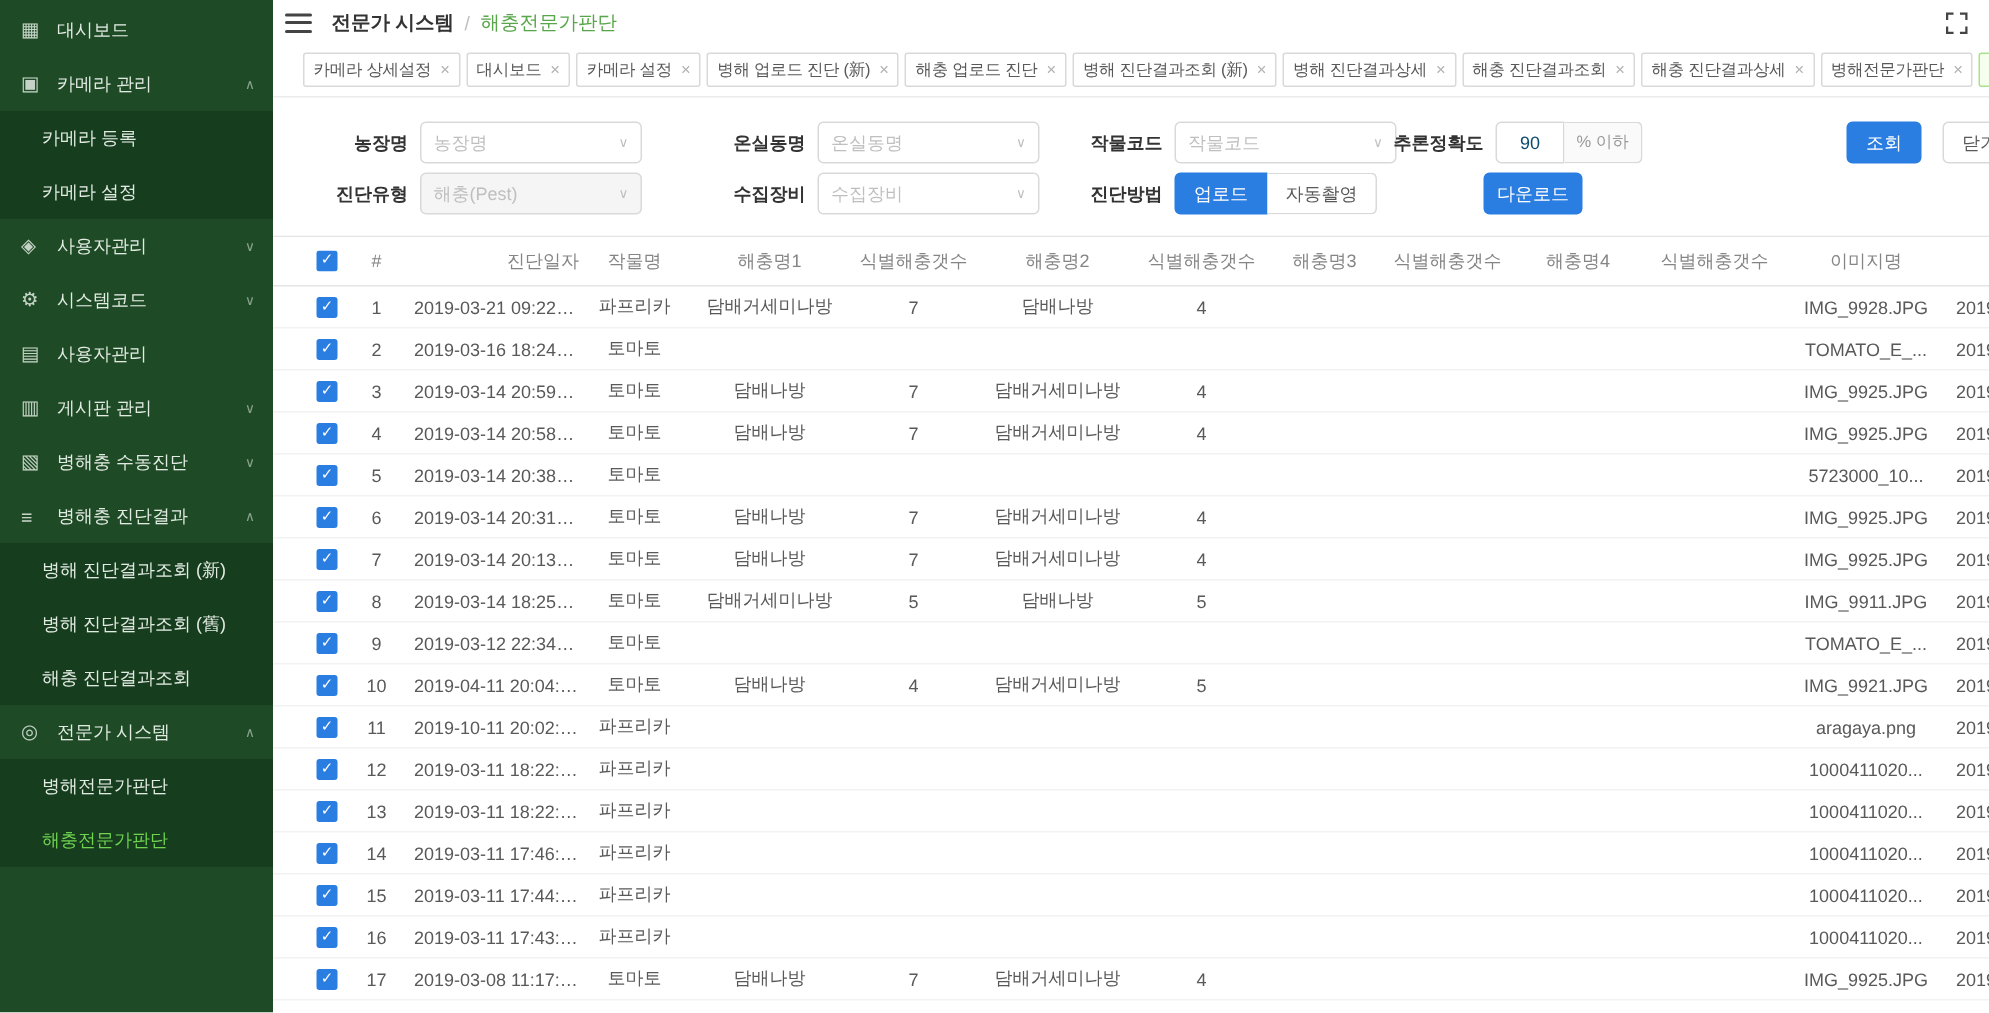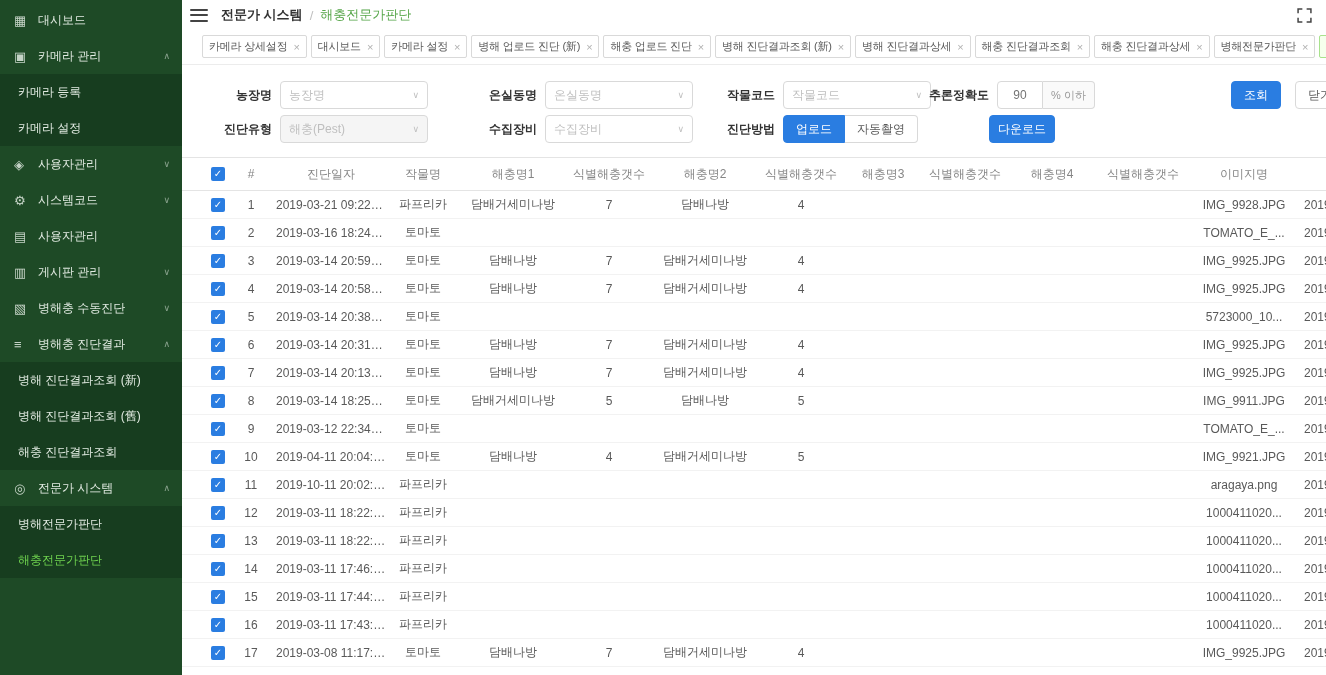--- a/index.html
+++ b/index.html
@@ -6,21 +6,21 @@
   html,body{width:1326px;height:675px;overflow:hidden;background:#fff;
     font-family:"Liberation Sans","DejaVu Sans",sans-serif;font-size:12px;color:#595959}
   .app{display:flex;width:1326px;height:675px}
 
   
   .sidebar{width:182px;flex:none;background:var(--side_bg);color:var(--side_text);padding-top:2px;overflow:hidden}
   .side-item{height:36px;display:flex;align-items:center;padding:0 14px;cursor:pointer;position:relative;font-size:12px}
   .side-item .sicon{width:24px;font-size:13px;opacity:.85;flex:none}
   .side-item .chev{position:absolute;right:12px;font-size:9px;opacity:.55}
   .side-sub{background:var(--side_sub)}
-  .side-subitem{height:36px;line-height:36px;padding-left:18px;cursor:pointer;font-size:12px}
+  .side-subitem{height:36px;line-height:36px;padding-left:28px;cursor:pointer;font-size:12px}
   .side-subitem.active{color:var(--side_active)}
 
   
   main{flex:1;min-width:0;display:flex;flex-direction:column;overflow:hidden;background:#fff}
   .topbar{height:30px;flex:none;display:flex;align-items:center;padding:0 14px 0 8px}
   .hamburger{width:18px;height:13px;display:flex;flex-direction:column;justify-content:space-between;cursor:pointer;margin-right:13px}
   .hamburger i{display:block;height:2px;background:#444;border-radius:1px}
   .crumb{display:flex;align-items:center;gap:7px;font-size:13px}
   .crumb-section{color:#333;font-weight:bold}
   .crumb-sep{color:#c0c0c0}
@@ -38,40 +38,40 @@
 
   
   .filters{position:relative;height:62px;margin-top:16px;flex:none}
   .flabel{position:absolute;height:28px;line-height:28px;font-weight:bold;color:#333;text-align:right}
   .sel{position:absolute;height:28px;border:1px solid #d9d9d9;border-radius:4px;background:#fff;display:flex;
     align-items:center;justify-content:space-between;padding:0 8px;cursor:pointer}
   .sel.disabled{background:#f5f5f5}
   .sel .ph{color:#bfbfbf}
   .sel .caret{color:#bfbfbf;font-size:9px}
   .acc-input{position:absolute;height:28px;border:1px solid #d9d9d9;border-radius:4px 0 0 4px;padding:0 6px;
-    font-size:12px;color:#737373;text-align:center;outline:none;font-family:inherit}
+    font-size:12px;color:#0c4a6e;text-align:center;outline:none;font-family:inherit}
   .acc-addon{position:absolute;height:28px;line-height:26px;border:1px solid #d9d9d9;border-left:none;
     border-radius:0 4px 4px 0;background:#fafafa;color:#999;text-align:center;font-size:11px}
   .btn{position:absolute;height:28px;border-radius:4px;border:1px solid #d9d9d9;background:#fff;color:#595959;
     font-size:12px;display:flex;align-items:center;justify-content:center;cursor:pointer;font-family:inherit}
   .btn.primary{background:var(--accent_blue);border-color:var(--accent_blue);color:#fff}
   .seg{position:absolute;display:flex;height:28px}
   .seg .seg-btn{height:28px;padding:4px 12px;display:flex;align-items:center;border:1px solid #d9d9d9;background:#fff;
     color:#595959;cursor:pointer;font-size:12px}
   .seg .seg-btn:first-child{border-radius:4px 0 0 4px}
   .seg .seg-btn:last-child{border-radius:0 4px 4px 0;border-left:none}
   .seg .seg-btn.on{background:var(--accent_blue);border-color:var(--accent_blue);color:#fff}
 
   
   .table{width:1280px;margin-top:14px;flex:1;overflow:hidden}
   .thead{display:flex;height:34px;align-items:center;border-top:1px solid #e4e4e4;border-bottom:1px solid #e4e4e4;
     color:#858585;padding-left:20px}
   .tr{display:flex;height:28px;align-items:center;border-bottom:1px solid #f2f2f2;padding-left:20px}
   .th,.td{flex:none;text-align:center;overflow:hidden;text-overflow:ellipsis;white-space:nowrap}
-  .c0{width:32px}.c1{width:34px}.c2{width:118px;text-align:center;padding-left:8px}
+  .c0{width:32px}.c1{width:34px}.c2{width:118px;text-align:right;padding-left:8px}
   .c3{width:74px}.c4{width:106px}.c5{width:86px}.c6{width:106px}.c7{width:86px}
   .c8{width:78px}.c9{width:86px}.c10{width:88px}.c11{width:94px}
   .c12{width:108px}.c13{width:90px;text-align:left;padding-left:6px}
   .checkbox{display:inline-flex;width:14px;height:14px;border-radius:2px;background:var(--accent_blue);
     color:#fff;font-size:10px;line-height:14px;align-items:center;justify-content:center;cursor:pointer;vertical-align:middle}
 </style>
 </head>
 <body>
 
 <div class="app">

